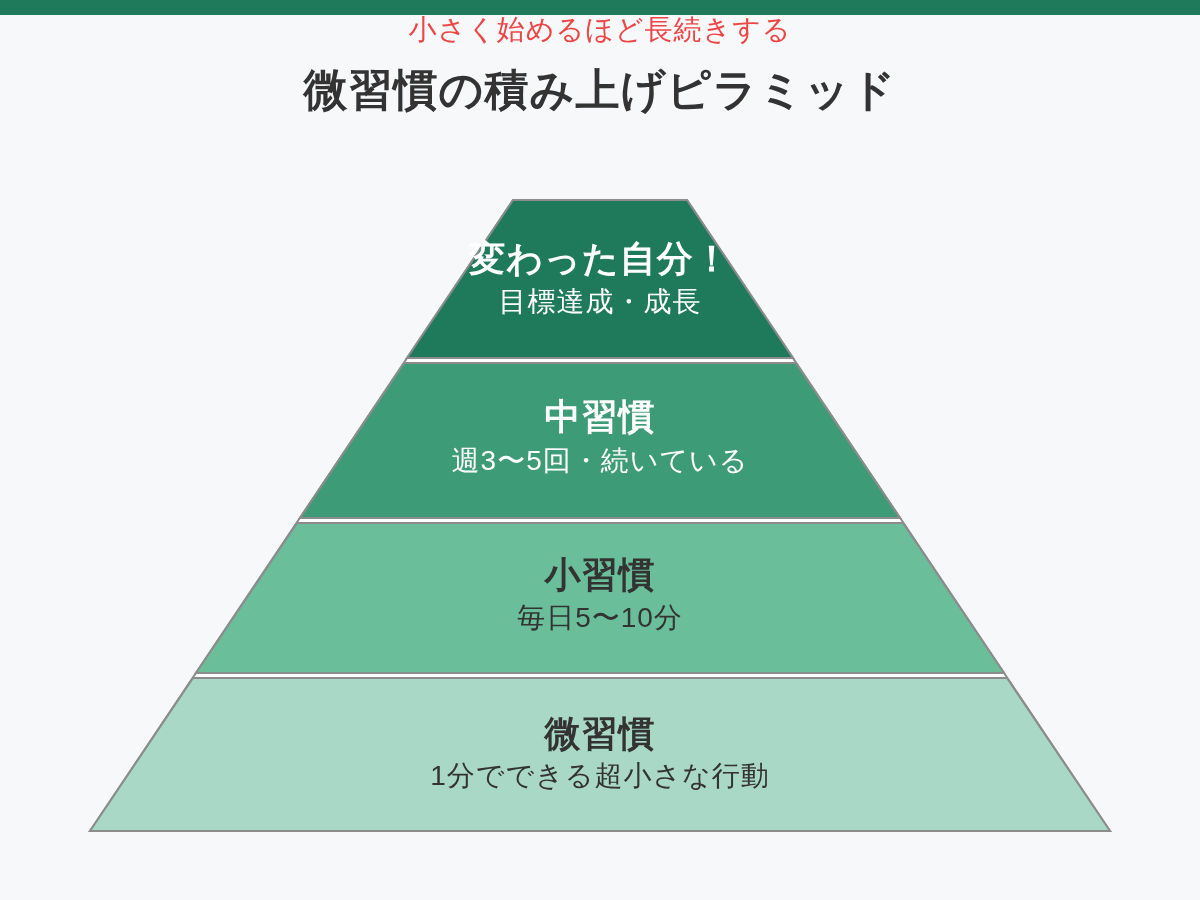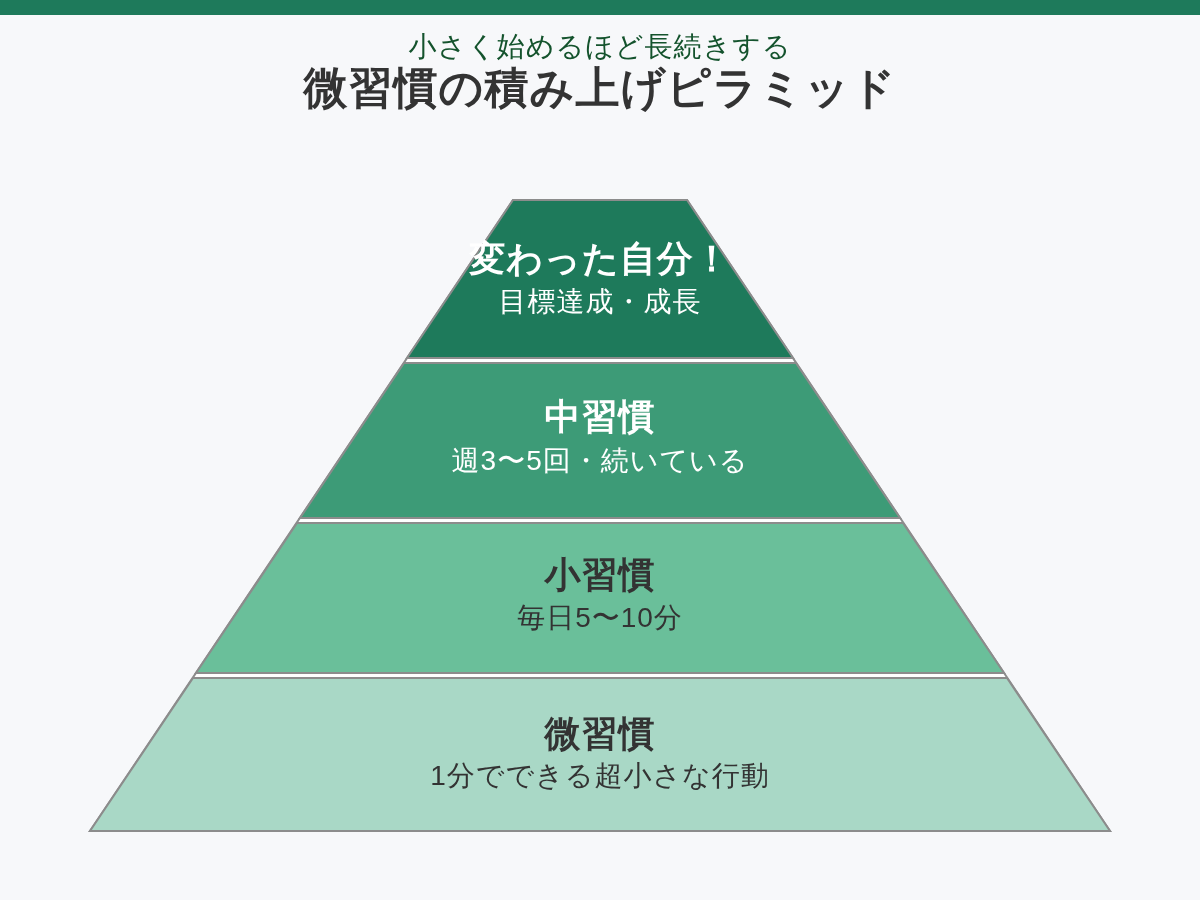--- a/index.html
+++ b/index.html
@@ -18,28 +18,27 @@
     height: 15px;
   }
   .header {
     position: absolute;
     top: 15px;
     left: 0;
     width: 1200px;
     text-align: center;
   }
   .subtitle {
-    margin-top: 17px;
     font-size: 28px;
     line-height: 1.1;
-    color: #14532d;
+    color: #ef4444;
     letter-spacing: 1px;
   }
   .title {
-    margin-top: 1px;
+    margin-top: 20px;
     font-size: 44px;
     line-height: 1.1;
     font-weight: 700;
     color: #333333;
     letter-spacing: 1px;
   }
   svg.pyramid {
     position: absolute;
     left: 0;
     top: 0;

